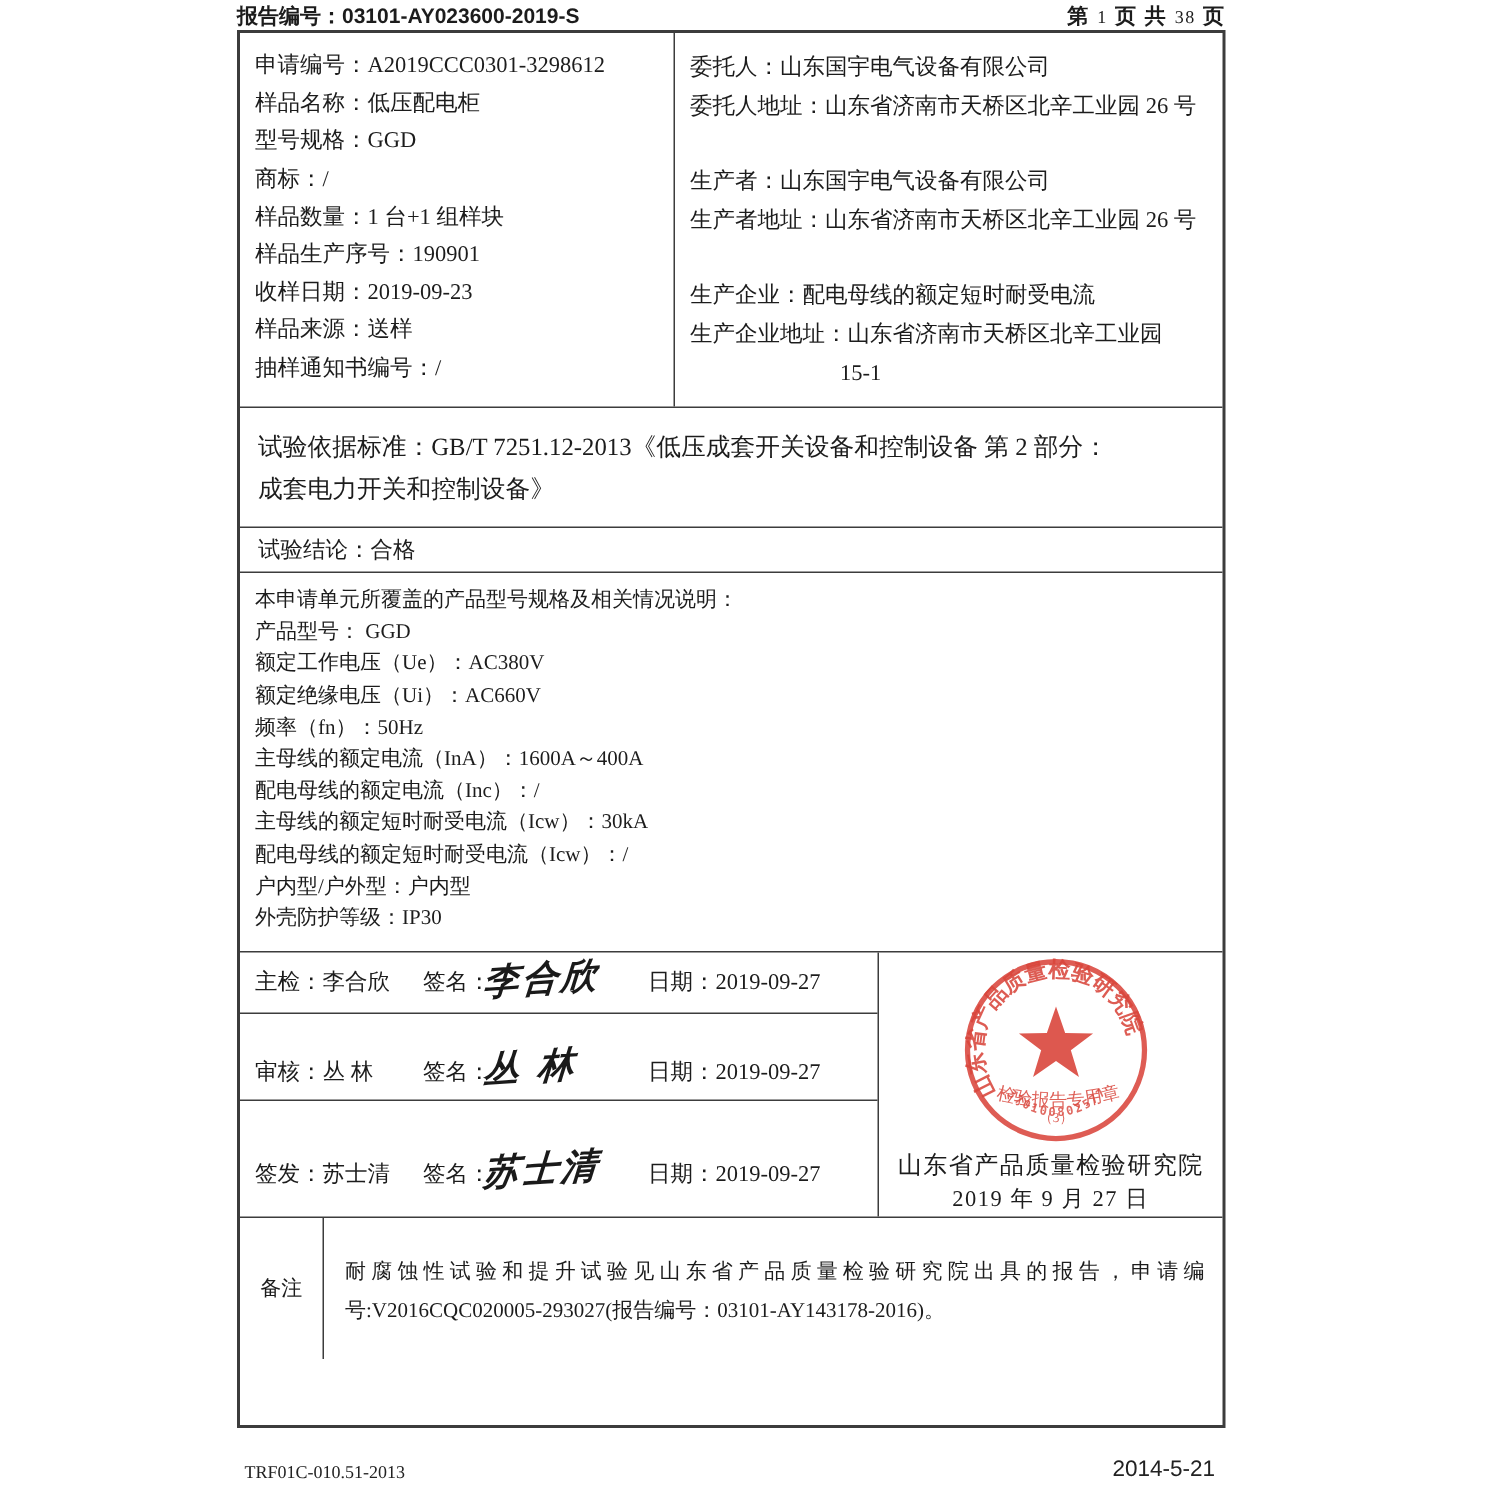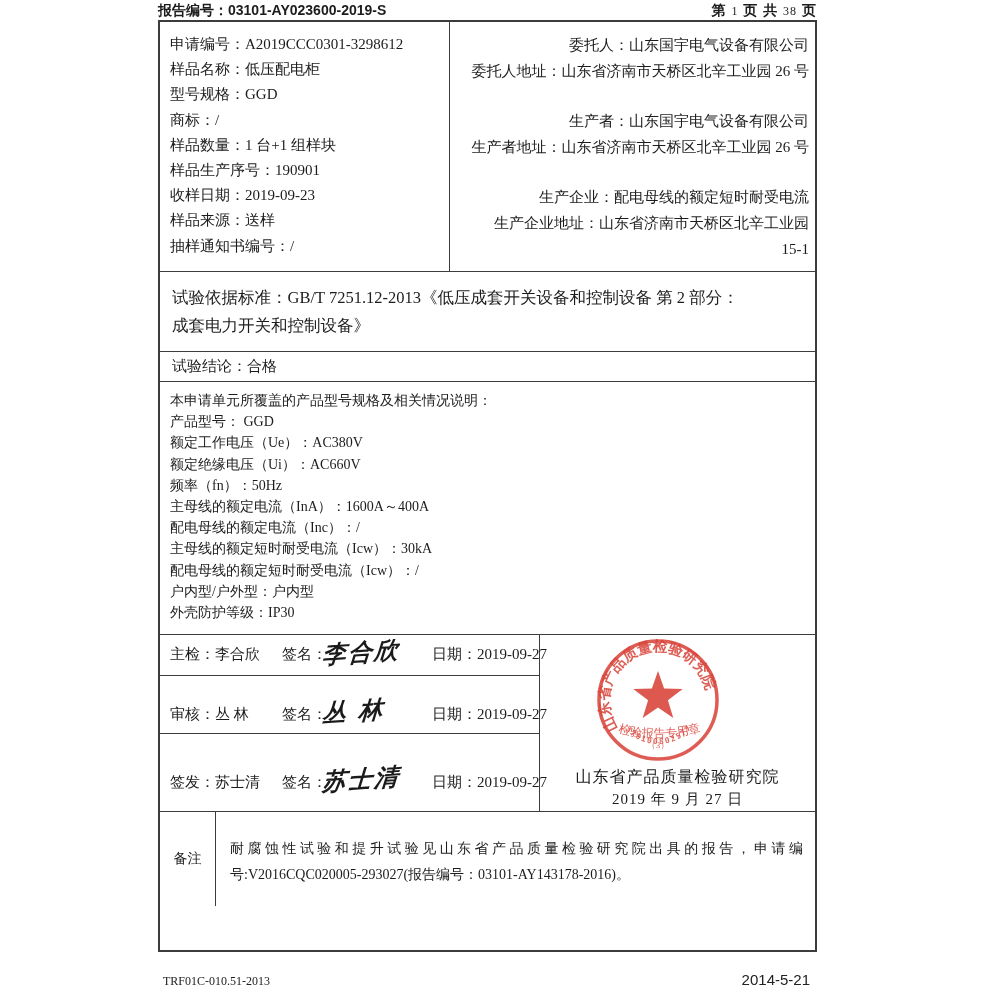--- a/index.html
+++ b/index.html
@@ -28,36 +28,36 @@
   }
   .row { border-bottom:1px solid #3c3c3c; position:relative; }
   .row:last-child { border-bottom:none; }
 
   .title-row { height:46px; display:flex; align-items:center; justify-content:center; }
   .doc-title { font-size:30px; font-weight:bold; letter-spacing:6px; color:#111; }
 
   .info-row { height:250px; display:flex; }
   .info-left { width:290px; border-right:1px solid #3c3c3c; padding:10px 6px 0 10px; }
   .info-left .line { font-size:15px; line-height:25.2px; white-space:nowrap; }
-  .info-right { flex:1; padding:10px 6px 0 10px;text-align:right; }
+  .info-right { flex:1; padding:10px 6px 0 10px; }
   .info-right .line { font-size:15px; line-height:26px; }
   .party-group { margin-bottom:24px; }
   .party-group:last-child { margin-bottom:0; }
   .addr-cont { padding-left:100px;font-family:Liberation Serif, serif; }
 
   .standards-row { height:80px; padding:12px 14px 0 12px; }
   .standards-row .line { font-size:16.5px; line-height:28px; }
 
   .conclusion-row { height:30px; display:flex; align-items:center; padding-left:12px; font-size:15px; }
 
   .product-row { height:253px; padding:8px 10px 0 10px; }
   .product-row .line { font-size:14px; line-height:21.2px; white-space:nowrap; }
 
   .sig-section { height:177px; display:flex; }
-  .sig-left { width:380px; border-right:1px solid #3c3c3c; display:flex; flex-direction:column;gap:19px; }
+  .sig-left { width:426px; border-right:1px solid #3c3c3c; display:flex; flex-direction:column;gap:19px; }
   .sig-row { display:flex; align-items:center; border-bottom:1px solid #3c3c3c; position:relative; }
   .sig-row:last-child { border-bottom:none; }
   .sig-row-1 { height:52px; } .sig-row-2 { height:50px; } .sig-row-3 { height:74px; }
   .sig-role  { position:absolute; left:10px;  font-size:15px; white-space:nowrap; }
   .sig-label { position:absolute; left:122px; font-size:15px; }
   .sig-hand  {
     position:absolute; left:162px; top:50%;
     font-size:24px; font-weight:bold; font-style:italic;
     font-family:"DejaVu Serif",serif; color:#1a1a1a; white-space:nowrap;
     transform:translateY(-58%) rotate(-4deg) skewX(-8deg);

